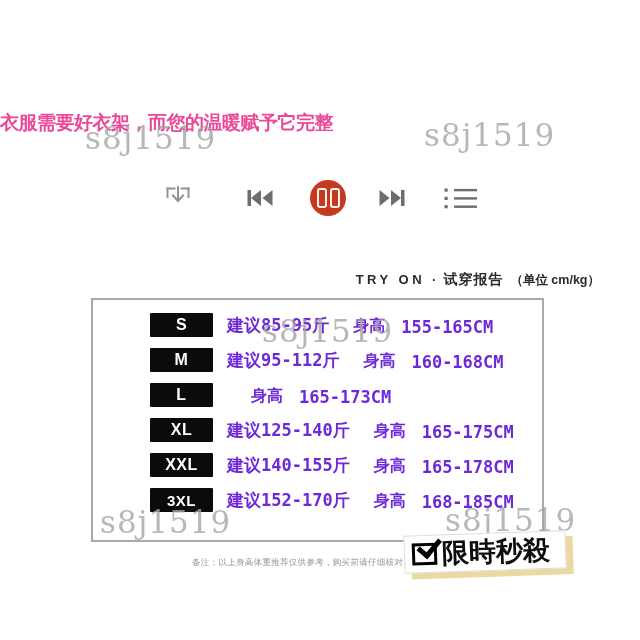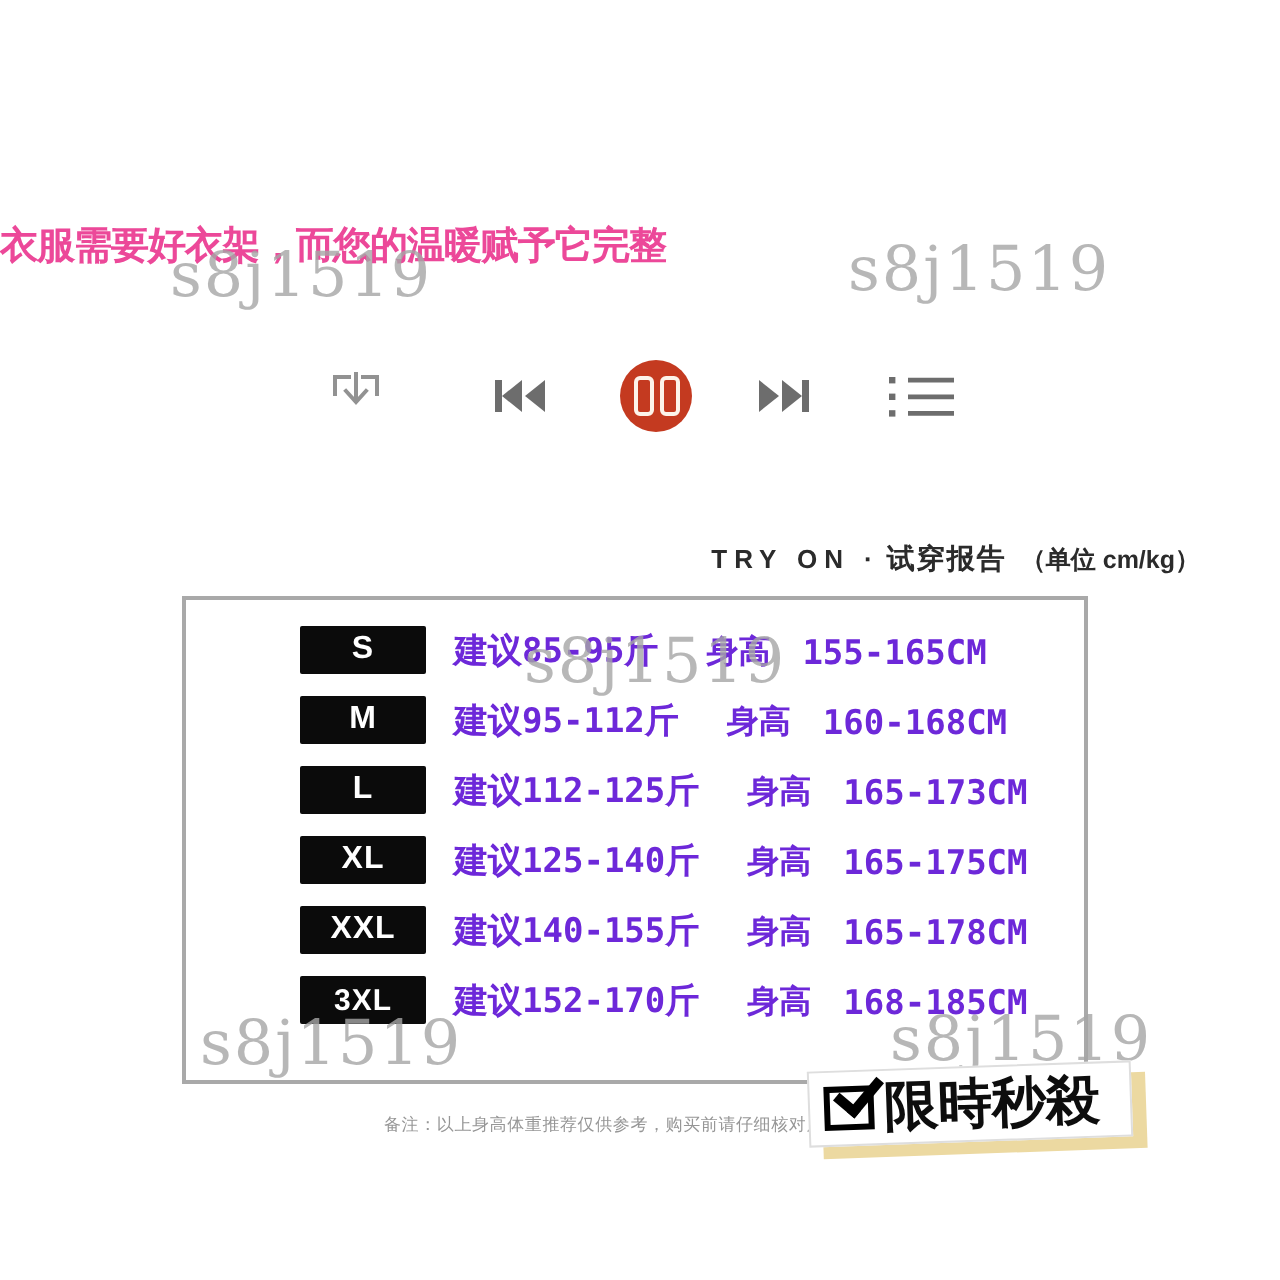--- a/index.html
+++ b/index.html
@@ -154,21 +154,20 @@
       <div class="row-text">
         <span class="rt-weight">建议95-112斤</span>
         <span class="rt-hlabel">身高</span>
         <span class="rt-height">160-168CM</span>
       </div>
     </div>
 
     <div class="size-row" style="top:83px;">
       <div class="size-chip">L</div>
       <div class="row-text">
-        <span class="rt-weight">建议112-125斤</span>
         <span class="rt-hlabel">身高</span>
         <span class="rt-height">165-173CM</span>
       </div>
     </div>
 
     <div class="size-row" style="top:118px;padding-left:36px;">
       <div class="size-chip">XL</div>
       <div class="row-text">
         <span class="rt-weight">建议125-140斤</span>
         <span class="rt-hlabel">身高</span>

